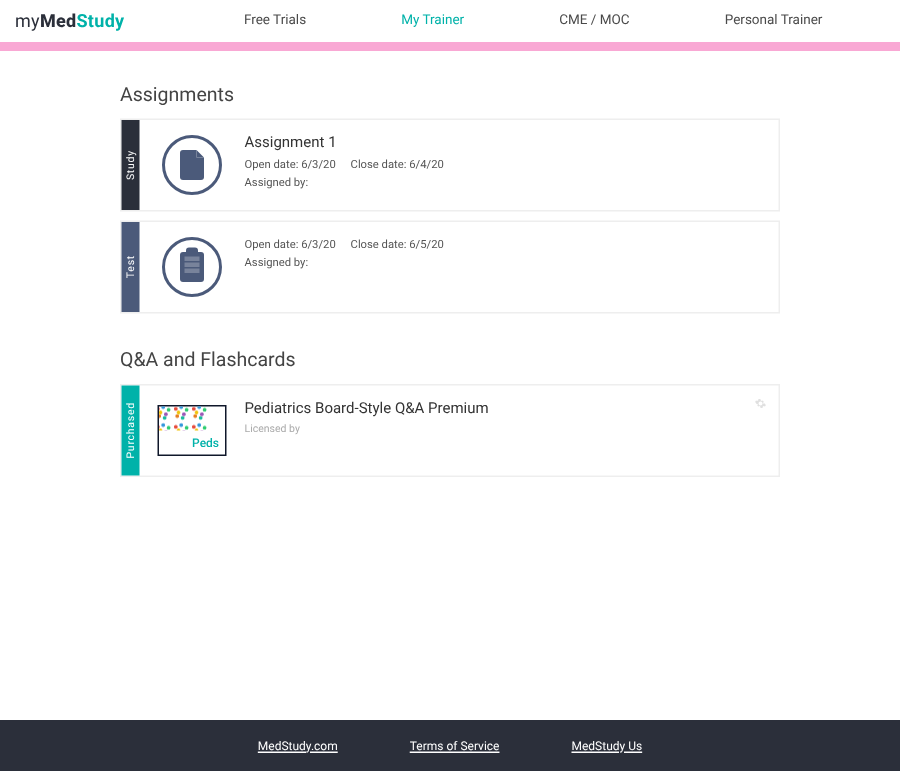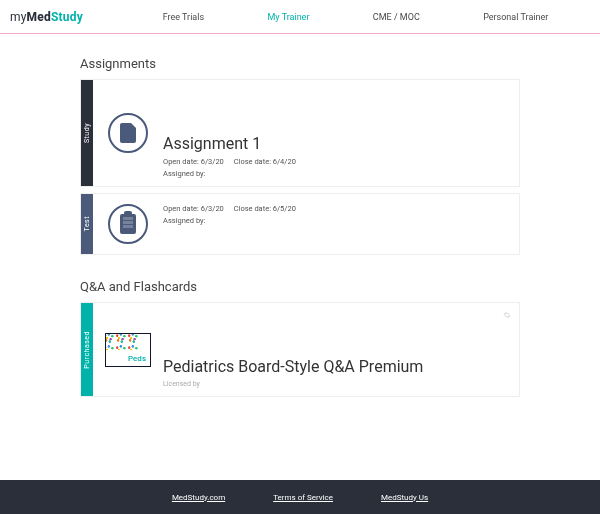--- a/index.html
+++ b/index.html
@@ -1,17 +1,17 @@
 <!DOCTYPE html>
 <html><head>
 <meta charset="utf-8">
 <style>
   * { box-sizing: border-box; margin: 0; padding: 0; }
   body { font-family: -apple-system, "Segoe UI", Roboto, "Helvetica Neue", Arial, sans-serif; color: #4a4a4a; background: #fff; width: 600px; }
-  .topbar { display: flex; align-items: center; height: 34px; border-bottom: 1px solid #f9a8d4; padding: 0 10px; font-size: 9px; gap: 18px; }
+  .topbar { display: flex; align-items: center; height: 34px; border-bottom: 6px solid #f9a8d4; padding: 0 10px; font-size: 9px; gap: 18px; }
   .logo { font-weight: 700; font-size: 12px; letter-spacing: .2px; }
   .logo .my { color: #2b2f3a; font-weight: 400; margin-right: 0; }
   .logo .med { color: #2b2f3a; font-weight: 800; }
   .logo .study { color: #00b2a9; font-weight: 700; }
   .nav { flex: 1; display: flex; justify-content: space-around; margin-left: 30px; margin-right: 10px; }
   .nav a { color: #4a4a4a; text-decoration: none; cursor: pointer; }
   .nav a.active { color: #00b2a9; }
   .container { width: 440px; margin: 0 auto; padding-top: 22px; min-height: 432px; }
   h2.section { font-weight: 400; font-size: 13px; color: #444; margin-bottom: 8px; }
   .card { border: 1px solid #eee; display: flex; align-items: stretch; min-height: 62px; margin-bottom: 6px; background: #fff; }
@@ -32,21 +32,21 @@
      background: radial-gradient(circle at 10% 30%, #e74c3c 1px, transparent 1.5px),
                  radial-gradient(circle at 25% 50%, #f1c40f 1px, transparent 1.5px),
                  radial-gradient(circle at 40% 20%, #3498db 1px, transparent 1.5px),
                  radial-gradient(circle at 55% 60%, #9b59b6 1px, transparent 1.5px),
                  radial-gradient(circle at 70% 35%, #2ecc71 1px, transparent 1.5px),
                  radial-gradient(circle at 18% 70%, #e67e22 1px, transparent 1.5px),
                  radial-gradient(circle at 48% 80%, #1abc9c 1px, transparent 1.5px);
      background-size: 12px 12px; }
   .peds-text { position: absolute; bottom: 3px; right: 4px; font-size: 8px; color: #00b2a9; font-weight: 500; }
   .info { flex: 1; padding: 10px 6px 8px 0; position: relative; }
-  .info .title { font-size: 16px; color: #333; margin-bottom: 4px; margin-top: 44px; }
+  .info .title { font-size: 10px; color: #333; margin-bottom: 4px; }
   .info .meta { font-size: 7.5px; color: #555; margin-bottom: 3px; }
   .info .meta span { margin-right: 8px; }
   .info .sub  { font-size: 7.5px; color: #555; }
   .info .licensed { font-size: 7px; color: #aaa; margin-top: 2px; }
   .gear { position: absolute; top: 8px; right: 8px; width: 8px; height: 8px; opacity: .25; }
   .gear svg { width: 100%; height: 100%; display: block; }
   .section-gap { height: 18px; }
   footer { background: #2b2f3a; color: #fff; height: 34px; display: flex; align-items: center; justify-content: center; gap: 48px; font-size: 8px; margin-top: 14px; text-decoration: underline; }
   footer a { color: #fff; text-decoration: none; cursor: pointer; }
 </style>

